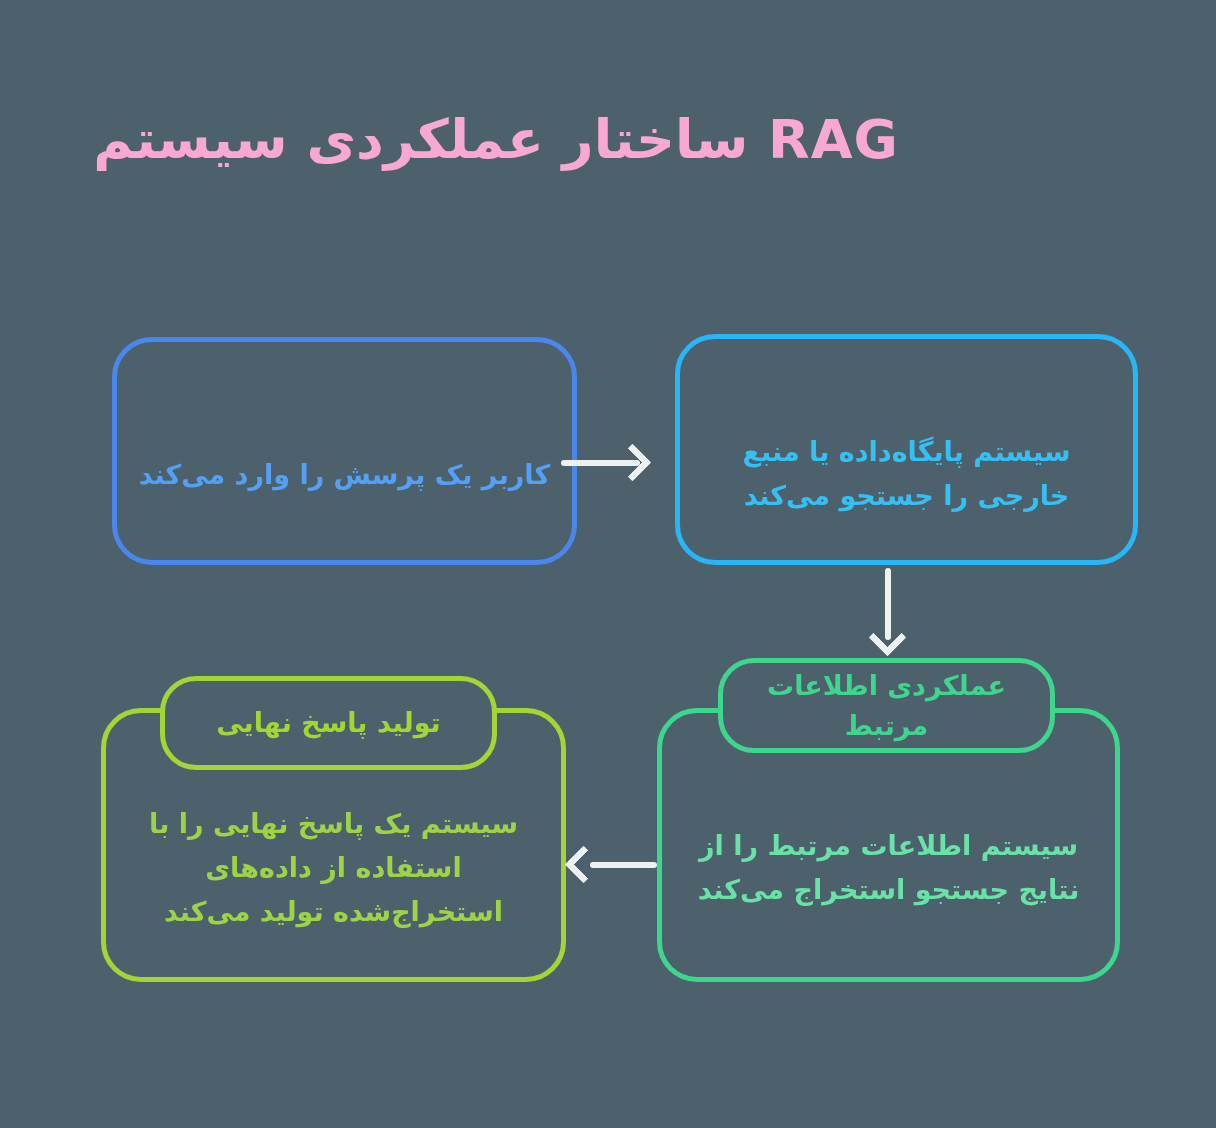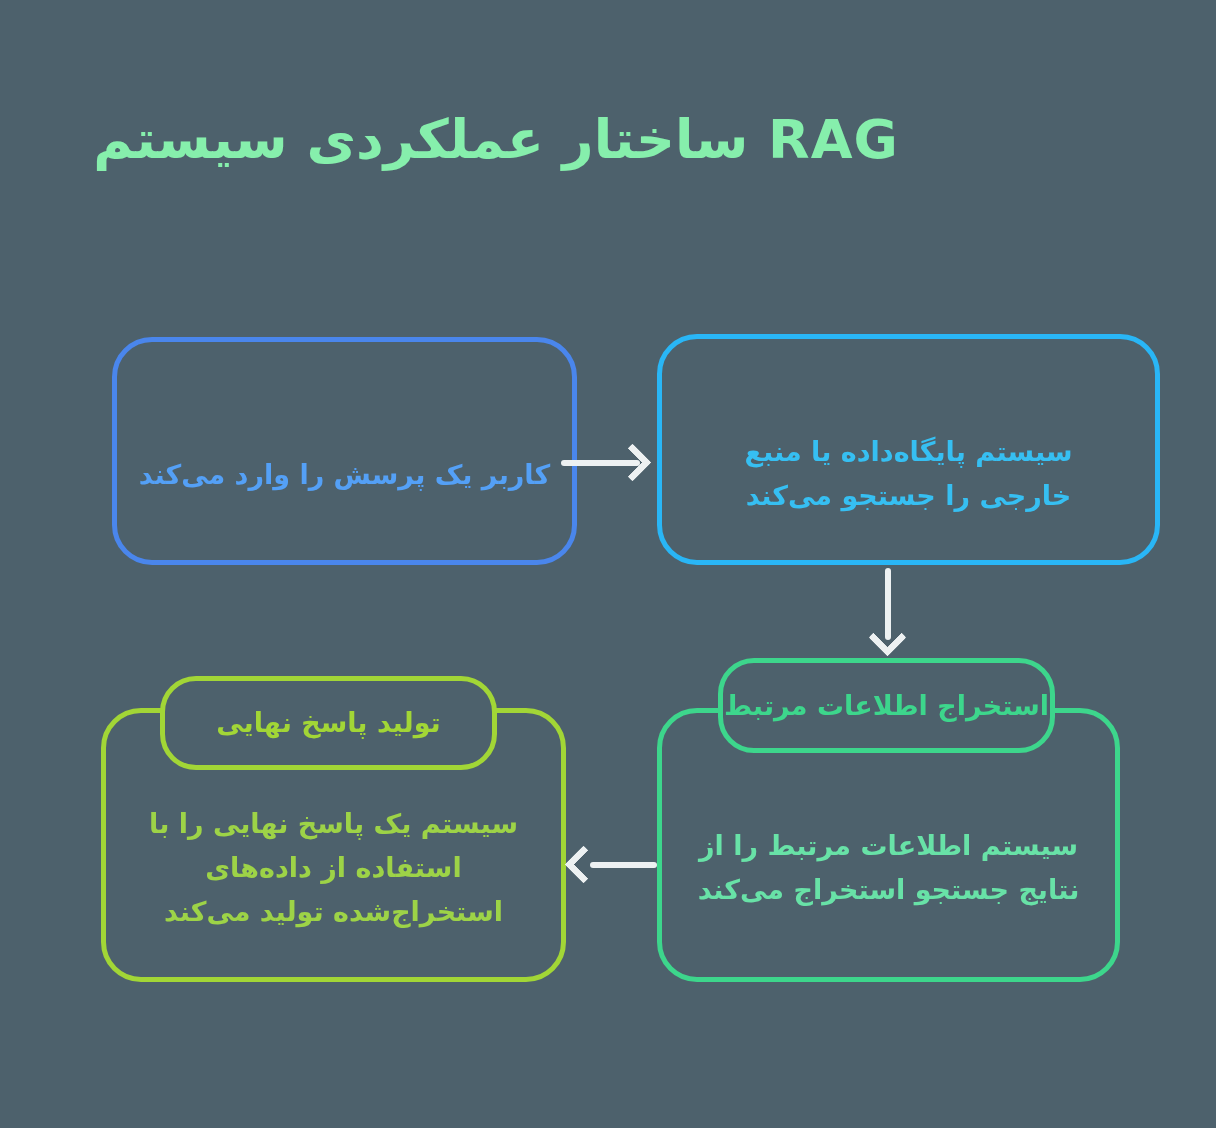--- a/index.html
+++ b/index.html
@@ -7,27 +7,27 @@
     width:1216px;height:1128px;
     background:#4D616C;
     font-family:"DejaVu Sans", sans-serif;
     overflow:hidden;
   }
   .canvas{position:relative;width:1216px;height:1128px;background:#4D616C;}
 
   .title{
     position:absolute;left:0;top:108px;width:992px;
     margin:0;text-align:center;
-    font-size:54px;font-weight:700;color:#86efac;
+    font-size:54px;font-weight:700;color:#f9a8d4;
     letter-spacing:1px;
   }
 
   .node{position:absolute;border:5px solid var(--border);border-radius:40px;background:transparent;}
   .node-a{left:95px;top:337px;width:455px;height:218px;margin-left:17px;}
-  .node-b{left:657px;top:334px;width:453px;height:221px;padding-left:40px;}
+  .node-b{left:675px;top:334px;width:453px;height:221px;}
   .node-c{left:657px;top:708px;width:453px;height:264px;}
   .node-d{left:101px;top:708px;width:455px;height:264px;}
 
   .badge{
     position:absolute;background:#4D616C;
     border:5px solid var(--border);border-radius:36px;
     display:flex;align-items:center;justify-content:center;
     text-align:center;
   }
   .badge-a{left:160px;top:263px;width:327px;height:112px;}
@@ -83,21 +83,21 @@
   <div class="node node-b" style="--border: #29B6F6; --header: #29B6F6; --bodycol: #36BFF2;">
     <div class="body-text" dir="rtl">سیستم پایگاه‌داده یا منبع
 خارجی را جستجو می‌کند</div>
   </div>
 
   <div class="node node-c" style="--border: #3DD68C; --header: #3DD68C; --bodycol: #68E2A7;">
     <div class="body-text" dir="rtl">سیستم اطلاعات مرتبط را از
 نتایج جستجو استخراج می‌کند</div>
   </div>
   <div class="badge badge-c" style="--border: #3DD68C; --header: #3DD68C; --bodycol: #68E2A7;">
-    <span class="header-text" dir="rtl">استخراج اطلاعات مرتبط</span>
+    <span class="header-text" dir="rtl">عملکردی اطلاعات مرتبط</span>
   </div>
 
   <div class="node node-d" style="--border: #A2D636; --header: #A2D636; --bodycol: #9DD347;">
     <div class="body-text" dir="rtl">سیستم یک پاسخ نهایی را با
 استفاده از داده‌های
 استخراج‌شده تولید می‌کند</div>
   </div>
   <div class="badge badge-d" style="--border: #A2D636; --header: #A2D636; --bodycol: #9DD347;">
     <span class="header-text" dir="rtl">تولید پاسخ نهایی</span>
   </div>

